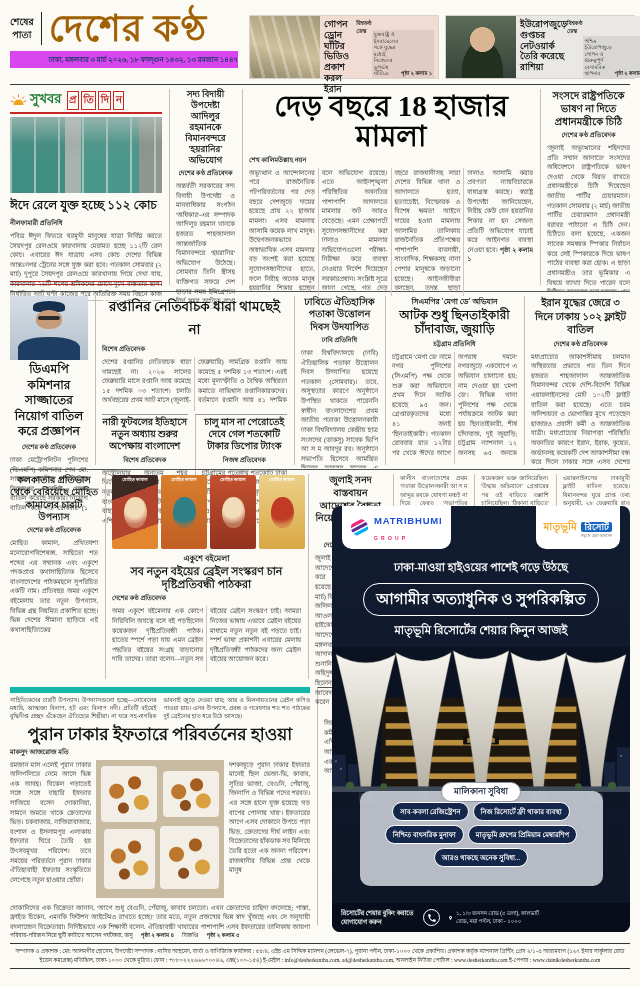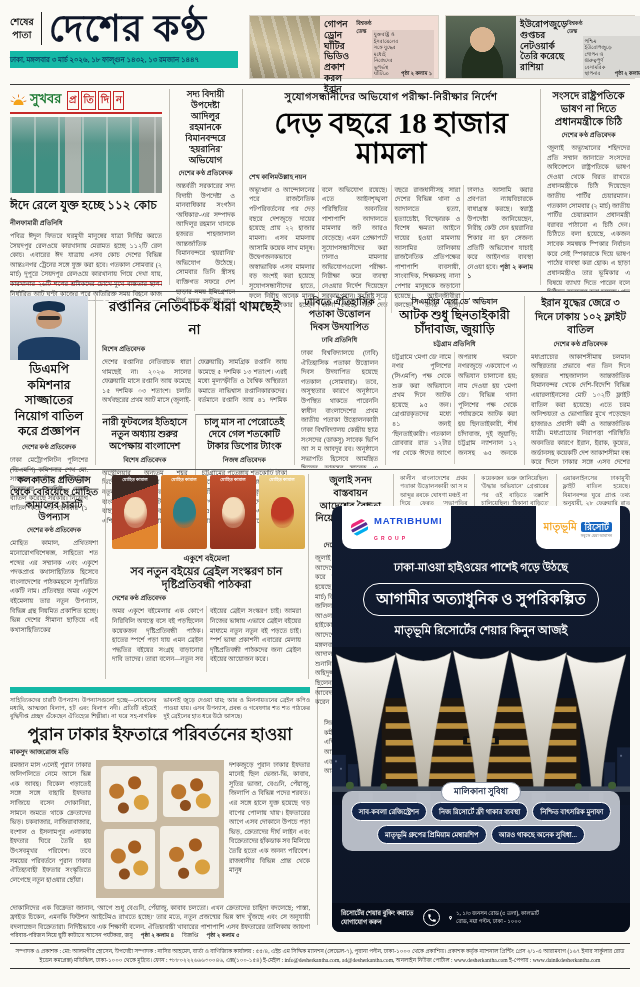--- a/index.html
+++ b/index.html
@@ -12,23 +12,23 @@
   .rule { border-top: 1.5px solid #3a3a3a; margin: 0 10px; }
   .jump { font-weight: bold; }
   .byline { font-size: 6.5px; font-weight: bold; color:#222; margin: 2px 0 2px; }
   .body { font-size: 6.4px; line-height: 1.5; text-align: justify; color:#2b2b2b; overflow: hidden; }
 
   
   .masthead { position: relative; height: 84px; padding: 10px 10px 0; }
   .brand-zone { display:flex; align-items:center; width: 235px; }
   .edition-box { font-size: 9.5px; font-weight: bold; text-align:center; line-height:1.3;
     border-right: 1.8px solid #222; padding: 4px 7px 4px 0; margin-right: 7px; color:#111; }
-  .paper-logo { font-size: 37px; font-weight: 900; letter-spacing: 1px; color:#0f172a; line-height: 1; }
-  .date-strip { width: 228px; margin-top: 4px; background:#14b8a6; color:#0c3a5e;
-    font-size: 7px; font-weight: bold; text-align:left; padding: 2.5px 0; }
+  .paper-logo { font-size: 37px; font-weight: 900; letter-spacing: 1px; color:#a16207; line-height: 1; }
+  .date-strip { width: 228px; margin-top: 4px; background:#d946ef; color:#0c3a5e;
+    font-size: 7px; font-weight: bold; text-align:right; padding: 2.5px 0; }
   .teasers { position:absolute; right: 6px; top: 16px; display:flex; gap: 8px; }
   .teaser { width: 188px; height: 62px; display:flex; box-shadow: 0 0 0 1px #d8d2c8; cursor:pointer; }
   .teaser-photo { width: 70px; height: 62px; flex: none; }
   .photo-drone { background:
     repeating-linear-gradient(75deg, rgba(255,255,255,.28) 0 3px, transparent 3px 12px),
     linear-gradient(15deg,#8e8468 0%,#cec09b 45%,#a39878 100%); }
   .photo-putin { background:
     radial-gradient(circle at 52% 38%, #dab592 0 23%, rgba(0,0,0,0) 24%),
     radial-gradient(ellipse at 52% 92%, #23301f 0 40%, rgba(0,0,0,0) 41%),
     linear-gradient(#5c6a57,#36433a); }
@@ -155,22 +155,22 @@
   .ad-tab-left .wm-sub { font-size: 5px; letter-spacing: 3.2px; color:#e91e63; font-weight:bold; }
   .ad-tab-right { text-align:right; line-height:1.1; }
   .ad-tab-right .rz-1 { font-size: 10.5px; font-weight:900; color:#f5a623; font-family:"Liberation Serif",serif; }
   .ad-tab-right .rz-2 { font-size: 9px; font-weight:900; color:#fff; background:#1565c0; padding: 0 3px; border-radius:2px; font-family:"Liberation Serif",serif; }
   .ad-tab-right .rz-tag { display:block; font-size: 3.8px; color:#555; margin-top:1px; }
   .ad-line1 { color:#fff; font-size: 11px; font-weight:bold; text-align:center; margin-top: 10px; font-family:"Liberation Serif",serif; }
   .ad-line2 { display:block; width: fit-content; margin: 5px auto 0; color:#fff; border: 1.6px solid #fff; border-radius: 16px;
     padding: 3px 12px; font-size: 15px; font-weight: 900; font-family:"Liberation Serif",serif; }
   .ad-line3 { color:#fff; font-size: 11.5px; font-weight:bold; text-align:center; margin-top: 6px; font-family:"Liberation Serif",serif; }
   .ad-building { display:block; width: 100%; height: 158px; margin-top: 6px; }
-  .benefits { position:relative; width: 278px; margin: -14px auto 0; background: rgba(206,211,219,.88);
-    border-radius: 10px; padding: 11px 6px 7px; z-index:2; }
+  .benefits { position:relative; width: 243px; margin: -14px auto 0; background: rgba(206,211,219,.88);
+    border-radius: 10px; padding: 11px 6px 19px; z-index:2; }
   .benefits-title { position:absolute; top:-9px; left:50%; transform:translateX(-50%); background:#fff;
     border:1px solid #8d97a8; border-radius: 10px; padding: 2px 12px; font-size: 8.5px; font-weight:900;
     color:#12203c; white-space:nowrap; font-family:"Liberation Serif",serif; }
   .pill-row { display:flex; flex-wrap:wrap; justify-content:center; gap:4px; }
   .pill { background:#14264a; border:1px solid #fff; color:#fff; font-size: 6.8px; font-weight:bold;
     padding: 2.5px 7px; border-radius: 10px; white-space:nowrap; font-family:"Liberation Serif",serif; }
   .ad-bottom { position:absolute; bottom:0; left:0; right:0; background: rgba(8,13,26,.93);
     display:flex; align-items:center; gap: 8px; padding: 6px 9px; }
   .ad-contact { width: 74px; color:#fff; font-size: 6.3px; font-weight:bold; line-height:1.35; font-family:"Liberation Serif",serif; }
   .hotline { display:flex; align-items:center; gap:4px; color:#fff; }
@@ -254,21 +254,20 @@
     <div class="col-adilur vr">
       <div class="art-head">সদ্য বিদায়ী উপদেষ্টা আদিলুর রহমানকে বিমানবন্দরে 'হয়রানির' অভিযোগ</div>
       <div class="byline h-center">দেশের কণ্ঠ প্রতিবেদক</div>
       <div class="body" style="height:128px">
         <span>অন্তর্বর্তী সরকারের সদ্য বিদায়ী উপদেষ্টা ও মানবাধিকার সংগঠন 'অধিকার'-এর সম্পাদক আদিলুর রহমান খানকে হজরত শাহজালাল আন্তর্জাতিক বিমানবন্দরে 'হয়রানির' অভিযোগ উঠেছে। সোমবার তিনি স্ত্রীসহ ব্যক্তিগত সফরে দেশ ছাড়ার সময় ইমিগ্রেশনে দীর্ঘ সময় আটকে রাখা হয় বলে অভিযোগ করেন তাঁর ঘনিষ্ঠরা। সংশ্লিষ্ট কর্মকর্তারা জানান, পর্যবেক্ষণ তালিকায় নাম থাকায় যাচাই-বাছাই করা হয়। পরে তাঁকে যেতে দেওয়া হয়।</span>
         
       </div>
     </div>
 
     <div class="col-main vr">
-      <div class="kicker">সুযোগসন্ধানীদের অভিযোগ পরীক্ষা-নিরীক্ষার নির্দেশ</div>
       <div class="main-head">দেড় বছরে 18 হাজার মামলা</div>
       <div class="byline">শেখ কালিমউল্লাহ নয়ন</div>
       <div class="body main-body">
         <span>অভ্যুত্থান ও আন্দোলনের পরে রাজনৈতিক পটপরিবর্তনের পর দেড় বছরে দেশজুড়ে দায়ের হয়েছে প্রায় ২২ হাজার মামলা। এসব মামলায় আসামি কয়েক লাখ মানুষ। উদ্বেগজনকভাবে অস্বাভাবিক এসব মামলার বড় অংশই করা হয়েছে সুযোগসন্ধানীদের হাতে, ফলে নিরীহ অনেক মানুষ হয়রানির শিকার হচ্ছেন বলে অভিযোগ রয়েছে। এতে আইনশৃঙ্খলা পরিস্থিতির অবনতির পাশাপাশি আদালতে মামলার জট আরও বেড়েছে। এমন প্রেক্ষাপটে সুযোগসন্ধানীদের করা ঢালাও মামলার অভিযোগগুলো পরীক্ষা-নিরীক্ষা করে ব্যবস্থা নেওয়ার নির্দেশ দিয়েছেন সরকারপ্রধান। সংশ্লিষ্ট সূত্রে জানা গেছে, গত দেড় বছরে রাজধানীসহ সারা দেশের বিভিন্ন থানা ও আদালতে হত্যা, হত্যাচেষ্টা, বিস্ফোরক ও বিশেষ ক্ষমতা আইনে দায়ের হওয়া মামলায় আসামির তালিকায় রাজনৈতিক প্রতিপক্ষের পাশাপাশি ব্যবসায়ী, সাংবাদিক, শিক্ষকসহ নানা পেশার মানুষকে জড়ানো হয়েছে। আইনজীবীরা বলছেন, তদন্ত ছাড়া ঢালাও আসামি করার প্রবণতা ন্যায়বিচারকে বাধাগ্রস্ত করছে। স্বরাষ্ট্র উপদেষ্টা জানিয়েছেন, নিরীহ কেউ যেন হয়রানির শিকার না হন সেজন্য প্রতিটি অভিযোগ যাচাই করে আইনগত ব্যবস্থা নেওয়া হবে।</span>
         <span class="jump">পৃষ্ঠা ২ কলাম ১</span>
       </div>
     </div>
 
     <div class="col-songsod vr">
       <div class="art-head">সংসদে রাষ্ট্রপতিকে ভাষণ না দিতে প্রধানমন্ত্রীকে চিঠি</div>

